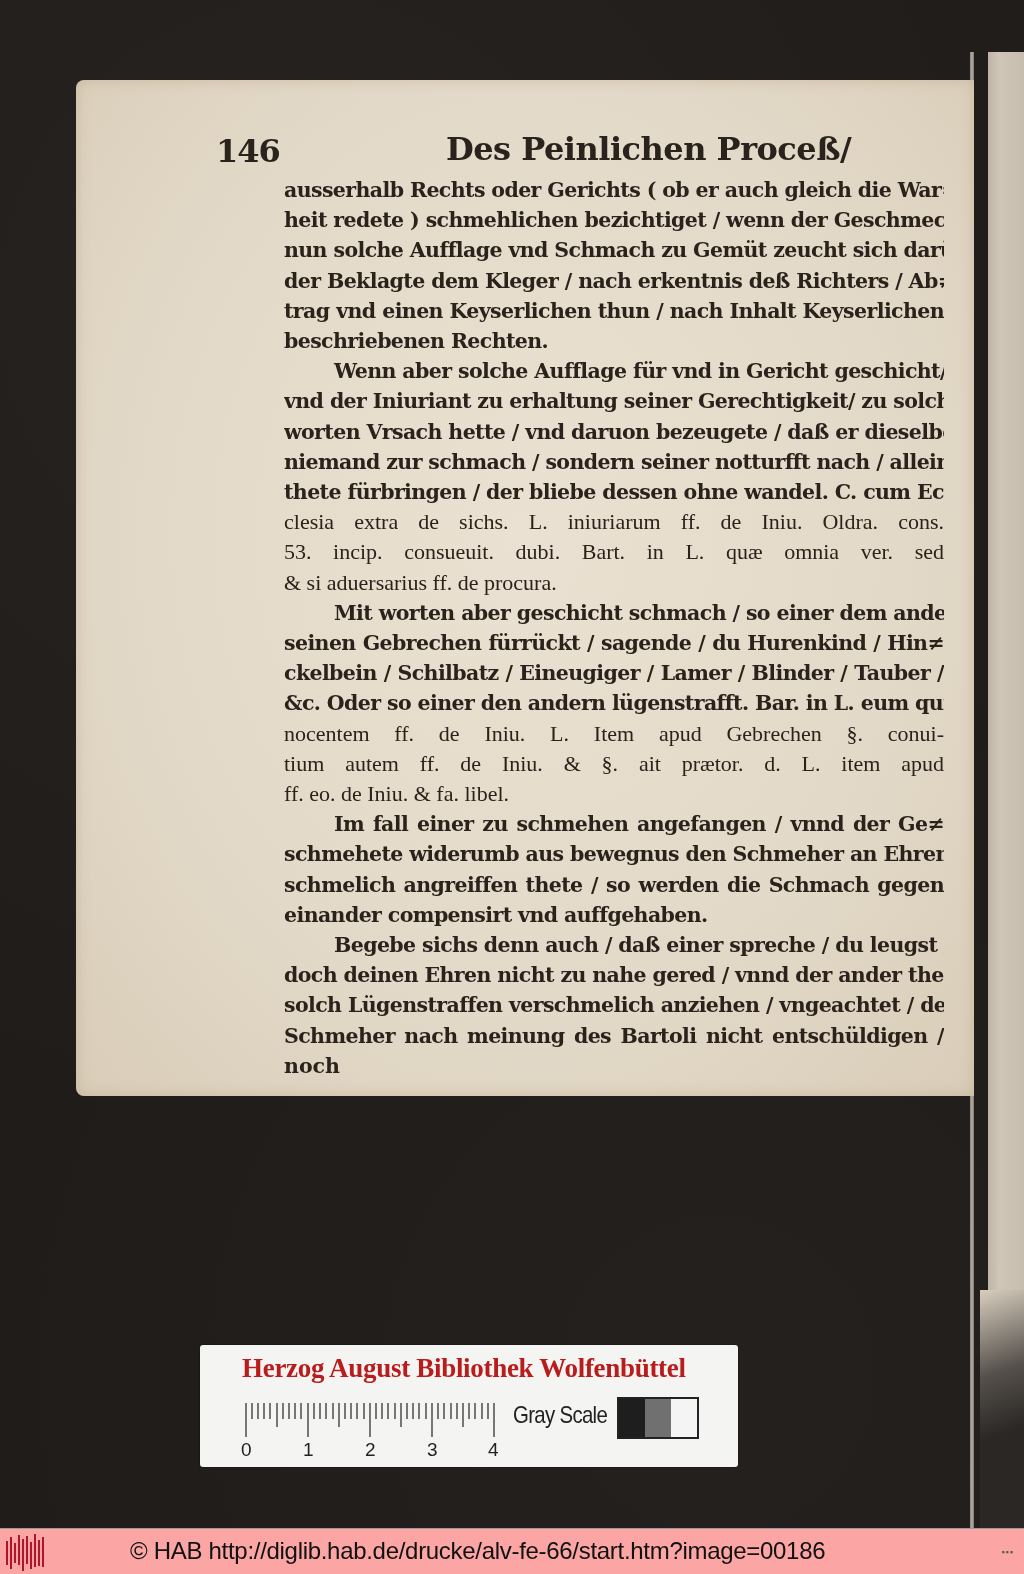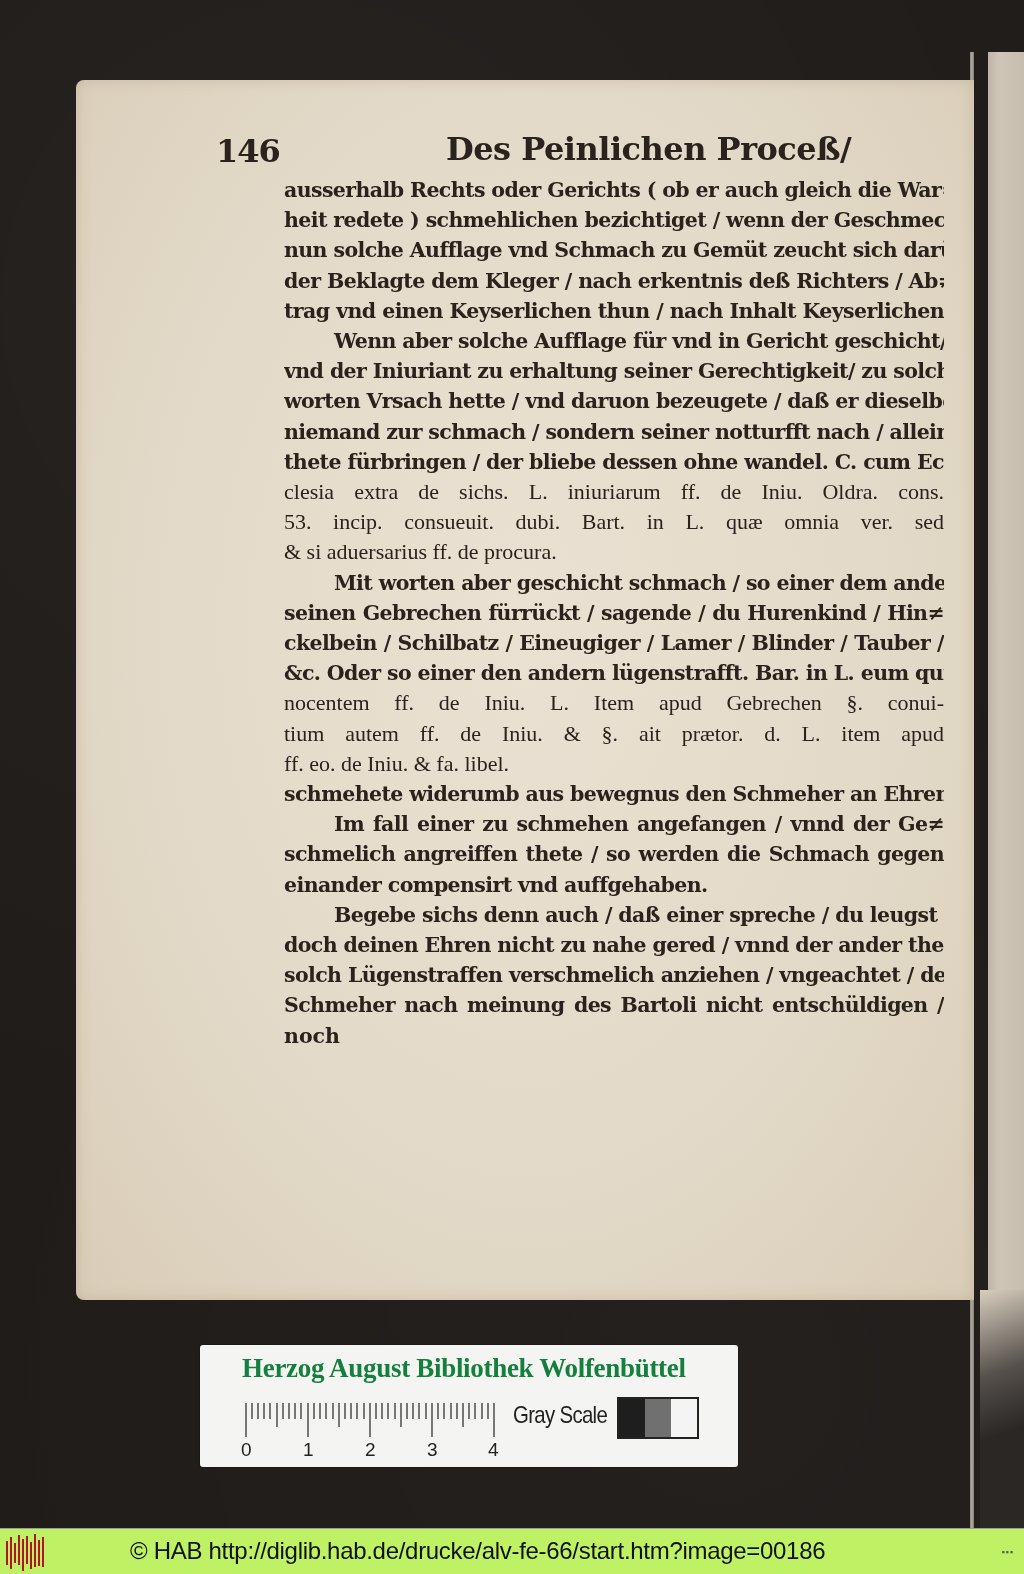--- a/index.html
+++ b/index.html
@@ -42,21 +42,21 @@
       position: absolute;
       left: 970px; top: 52px;
       width: 4px; height: 1476px;
       background: linear-gradient(90deg, #bdb3a6, #f0e8dc, #a79f94);
       opacity: 0.7;
     }
     
     .page {
       position: absolute;
       left: 76px; top: 80px;
-      width: 898px; height: 1220px;
+      width: 898px; height: 1016px;
       background:
         radial-gradient(ellipse at 50% 45%, #eae1d2 0%, #e3d9c8 60%, #d9cdb8 100%);
       border-radius: 8px 0 0 8px;
       box-shadow: inset 0 0 14px rgba(150,120,80,0.25);
     }
     .page-header {
       position: absolute;
       left: 140px; top: 52px;
       width: 720px;
       height: 48px;
@@ -126,21 +126,21 @@
       background: #f4f4f2;
       border-radius: 3px;
       box-shadow: 0 0 2px rgba(0,0,0,0.5);
     }
     .calib-title {
       position: absolute;
       left: 42px; top: 8px;
       font-family: "Liberation Serif", serif;
       font-weight: bold;
       font-size: 27px;
-      color: #15803d;
+      color: #b91c1c;
       letter-spacing: -0.3px;
       white-space: nowrap;
     }
     .ruler {
       position: absolute;
       left: 45px; top: 58px;
       width: 250px; height: 34px;
     }
     .ruler-labels {
       position: absolute;
@@ -174,21 +174,21 @@
     }
     .gray-scale .swatch {
       flex: 1;
       height: 100%;
     }
     
     .footer {
       position: absolute;
       left: 0; top: 1528px;
       width: 1024px; height: 46px;
-      background: #bef264;
+      background: #fca5a5;
       border-top: 1px solid #9a9a9a;
     }
     .footer-logo {
       position: absolute;
       left: 5px; top: 4px;
       width: 40px; height: 38px;
     }
     .footer-text {
       position: absolute;
       left: 130px; top: 8px;
@@ -222,20 +222,21 @@
   </div>
 
   <div class="text-block">
 
     <div class="para">
       <span class="line">ausserhalb Rechts oder Gerichts ( ob er auch gleich die War≠</span>
       <span class="line">heit redete ) schmehlichen bezichtiget / wenn der Geschmechte</span>
       <span class="line">nun solche Aufflage vnd Schmach zu Gemüt zeucht sich darü≠</span>
       <span class="line">der Beklagte dem Kleger / nach erkentnis deß Richters / Ab≠</span>
       <span class="line">trag vnd einen Keyserlichen thun / nach Inhalt Keyserlichen</span>
+      <span class="line last">beschriebenen Rechten.</span>
     </div>
 
     <div class="para">
       <span class="line indent">Wenn aber solche Aufflage für vnd in Gericht geschicht/</span>
       <span class="line">vnd der Iniuriant zu erhaltung seiner Gerechtigkeit/ zu solchen</span>
       <span class="line">worten Vrsach hette / vnd daruon bezeugete / daß er dieselben</span>
       <span class="line">niemand zur schmach / sondern seiner notturfft nach / alleine</span>
       <span class="line">thete fürbringen / der bliebe dessen ohne wandel.  C. cum Ec≠</span>
       <span class="line latin">clesia extra de sichs. L. iniuriarum ff. de Iniu. Oldra. cons.</span>
       <span class="line latin">53. incip. consueuit. dubi. Bart. in L. quæ omnia ver. sed</span>
@@ -246,22 +247,22 @@
       <span class="line indent">Mit worten aber geschicht schmach / so einer dem andern</span>
       <span class="line">seinen Gebrechen fürrückt / sagende / du Hurenkind / Hin≠</span>
       <span class="line">ckelbein / Schilbatz / Eineugiger / Lamer / Blinder / Tauber /</span>
       <span class="line">&amp;c. Oder so einer den andern lügenstrafft. Bar. in L. eum qui</span>
       <span class="line latin">nocentem ff. de Iniu. L. Item apud Gebrechen §. conui-</span>
       <span class="line latin">tium autem ff. de Iniu. &amp; §. ait prætor. d. L. item apud</span>
       <span class="line latin last">ff. eo. de Iniu. &amp; fa. libel.</span>
     </div>
 
     <div class="para">
+      <span class="line indent">Im fall einer zu schmehen angefangen / vnnd der Ge≠</span>
       <span class="line">schmehete widerumb aus bewegnus den Schmeher an Ehren</span>
-      <span class="line indent">Im fall einer zu schmehen angefangen / vnnd der Ge≠</span>
       <span class="line">schmelich angreiffen thete / so werden die Schmach gegen</span>
       <span class="line last">einander compensirt vnd auffgehaben.</span>
     </div>
 
     <div class="para">
       <span class="line indent">Begebe sichs denn auch / daß einer spreche / du leugst /</span>
       <span class="line">doch deinen Ehren nicht zu nahe gered / vnnd der ander thete</span>
       <span class="line">solch Lügenstraffen verschmelich anziehen / vngeachtet / der</span>
       <span class="line">Schmeher nach meinung des Bartoli nicht entschüldigen /</span>
     </div>

